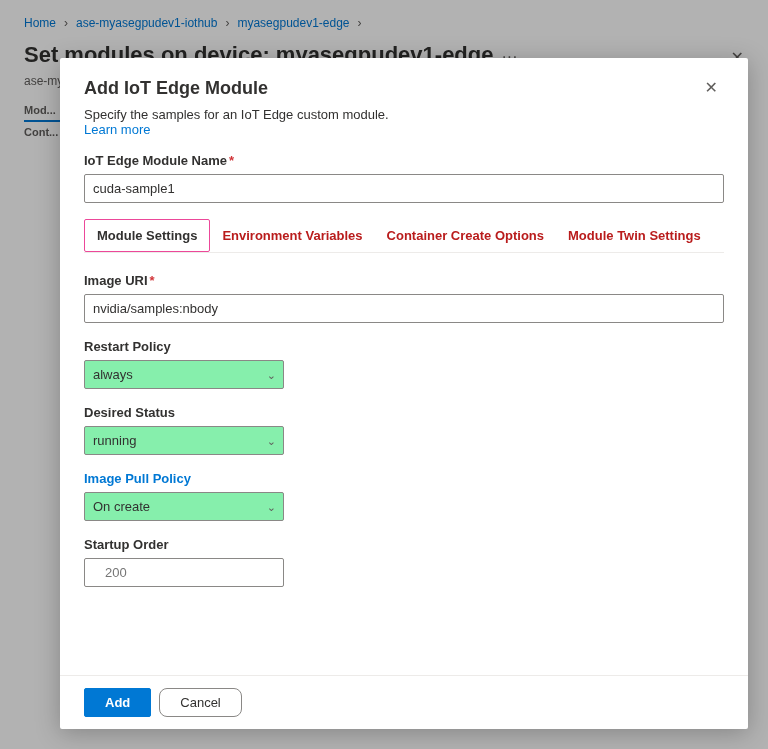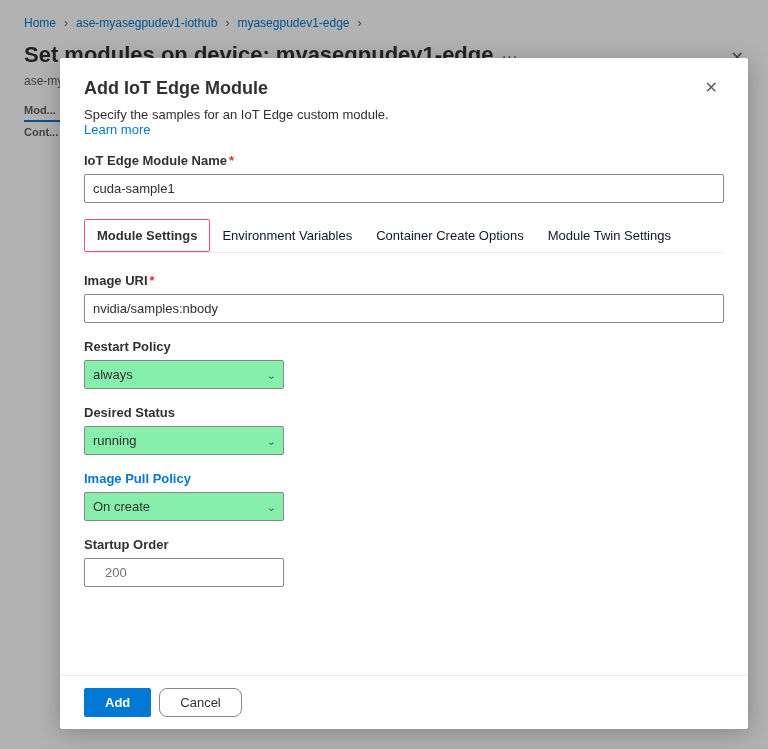--- a/index.html
+++ b/index.html
@@ -157,25 +157,26 @@
       display: flex;
       border-bottom: 1px solid #edebe9;
       margin-top: 16px;
       margin-bottom: 0;
     }
 
     .tab {
       padding: 8px 12px;
       font-size: 13px;
       cursor: pointer;
-      color: #0f172a;
+      color: #b91c1c;
       border: none;
       background: none;
       position: relative;
       white-space: nowrap;
+      font-weight: bold;
     }
 
     .tab.active {
       color: #323130;
       font-weight: 600;
       border: 1px solid #ec4899;
       border-radius: 2px;
     }
 
     

